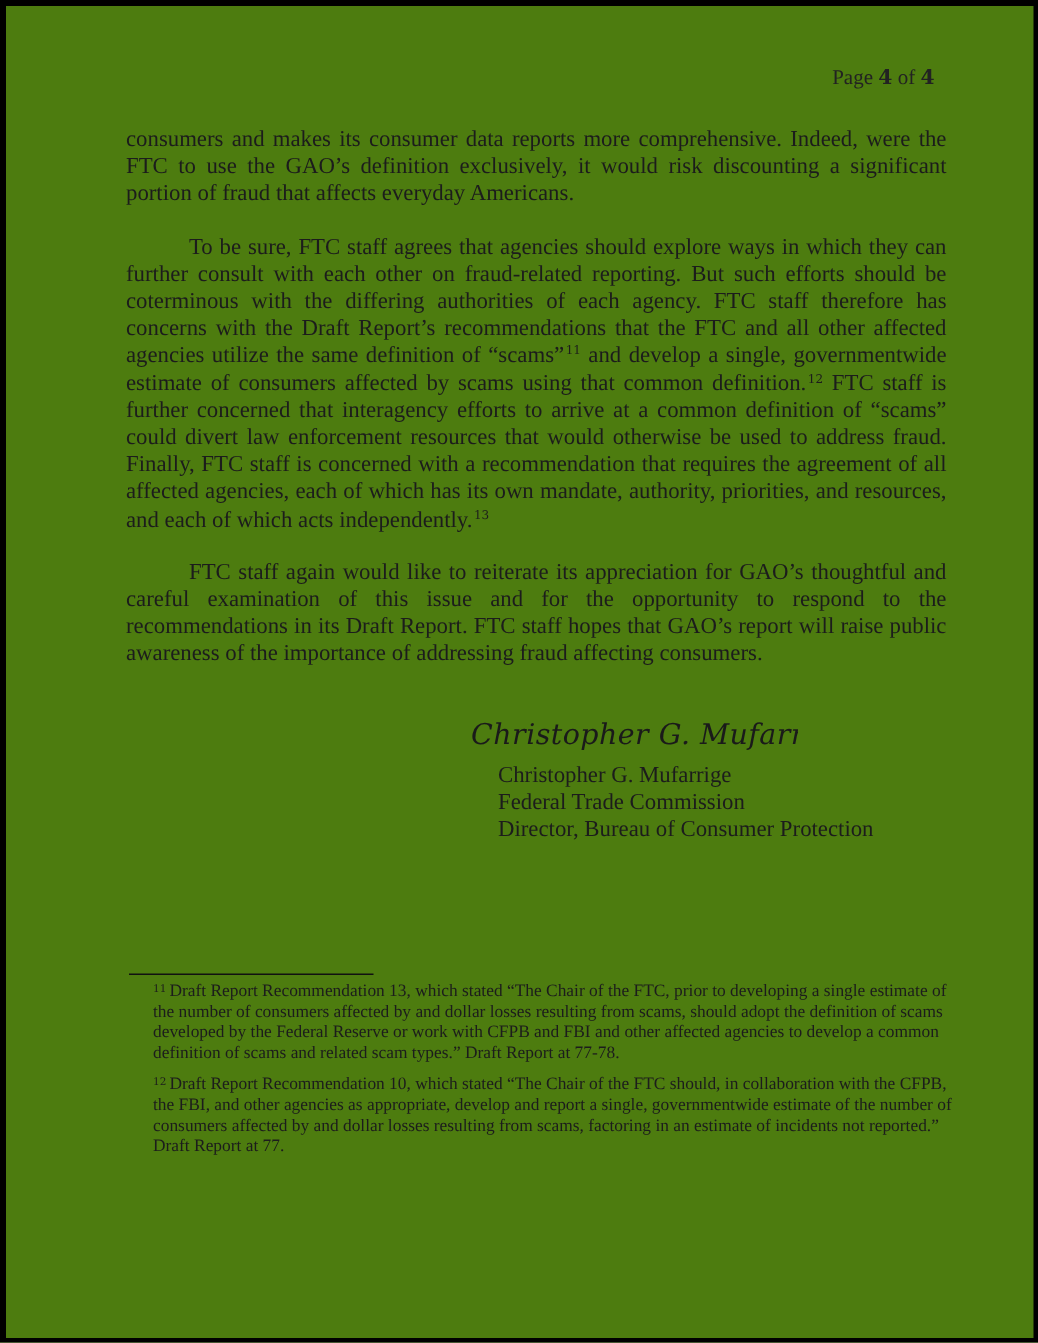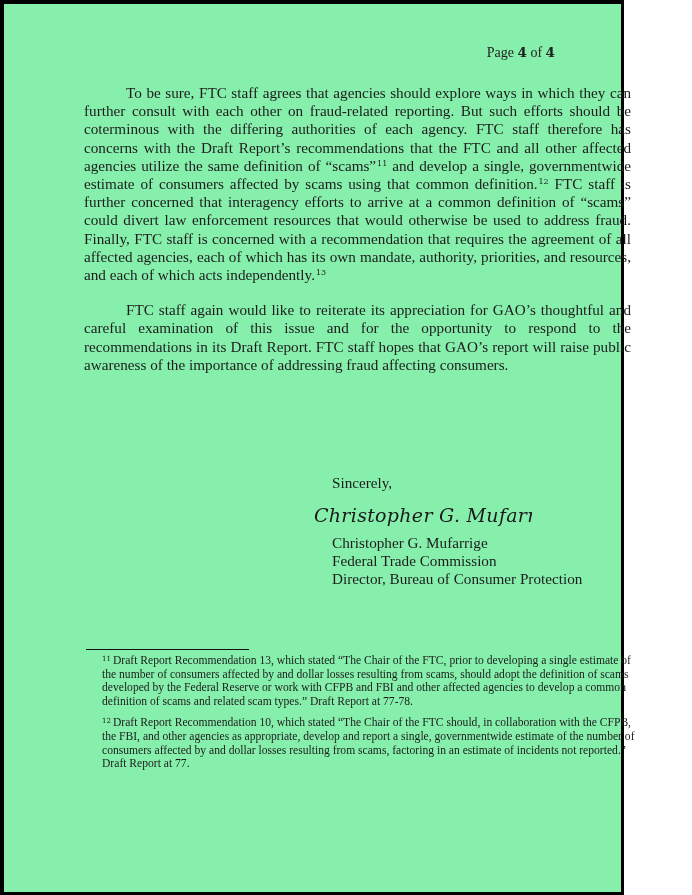--- a/index.html
+++ b/index.html
@@ -12,28 +12,28 @@
       height: 895px;
       position: relative;
       overflow: hidden;
       font-family: "DejaVu Serif", "Liberation Serif", serif;
       color: #1a1a1a;
     }
     .page-frame {
       position: absolute;
       left: 0;
       top: 0;
-      width: 624px;
+      width: 692px;
       height: 895px;
       box-sizing: border-box;
       border-top: 4px solid #000;
       border-left: 4px solid #000;
       border-right: 3px solid #000;
       border-bottom: 3px solid #000;
-      background: #86efac;
+      background: #4d7c0f;
     }
     .page-number {
       position: absolute;
       top: 40px;
       right: 66px;
       font-family: "Liberation Serif", serif;
       font-size: 14px;
       color: #222;
     }
     .page-number .num {
@@ -123,30 +123,32 @@
 <div class="page-frame">
 
   <div class="page-number">
     <span>Page</span>
     <span class="num">4</span>
     <span>of</span>
     <span class="num">4</span>
   </div>
 
   <div class="body-text">
+    <p>
+      <span>consumers and makes its consumer data reports more comprehensive. Indeed, were the FTC to use the GAO’s definition exclusively, it would risk discounting a significant portion of fraud that affects everyday Americans.</span>
+    </p>
     <p class="indent">
       <span>To be sure, FTC staff agrees that agencies should explore ways in which they can further consult with each other on fraud-related reporting. But such efforts should be coterminous with the differing authorities of each agency. FTC staff therefore has concerns with the Draft Report’s recommendations that the FTC and all other affected agencies utilize the same definition of “scams”</span><sup class="fn">11</sup><span> and develop a single, governmentwide estimate of consumers affected by scams using that common definition.</span><sup class="fn">12</sup><span> FTC staff is further concerned that interagency efforts to arrive at a common definition of “scams” could divert law enforcement resources that would otherwise be used to address fraud. Finally, FTC staff is concerned with a recommendation that requires the agreement of all affected agencies, each of which has its own mandate, authority, priorities, and resources, and each of which acts independently.</span><sup class="fn">13</sup>
     </p>
     <p class="indent">
       <span>FTC staff again would like to reiterate its appreciation for GAO’s thoughtful and careful examination of this issue and for the opportunity to respond to the recommendations in its Draft Report. FTC staff hopes that GAO’s report will raise public awareness of the importance of addressing fraud affecting consumers.</span>
     </p>
   </div>
 
   <div class="closing">
-    <div class="salutation">Sincerely,</div>
     <div class="signature">
       <svg width="220" height="34" viewBox="0 0 220 34">
         <text x="2" y="22" font-family="DejaVu Serif, serif" font-style="italic" font-size="19" fill="#1a1a1a" letter-spacing="0.3">Christopher G. Mufarrige</text>
         <path d="M4 24 C 20 27, 60 26, 110 24" stroke="#1a1a1a" stroke-width="0.5" fill="none" opacity="0"></path>
       </svg>
     </div>
     <div class="sig-lines">
       <div>Christopher G. Mufarrige</div>
       <div>Federal Trade Commission</div>
       <div>Director, Bureau of Consumer Protection</div>

